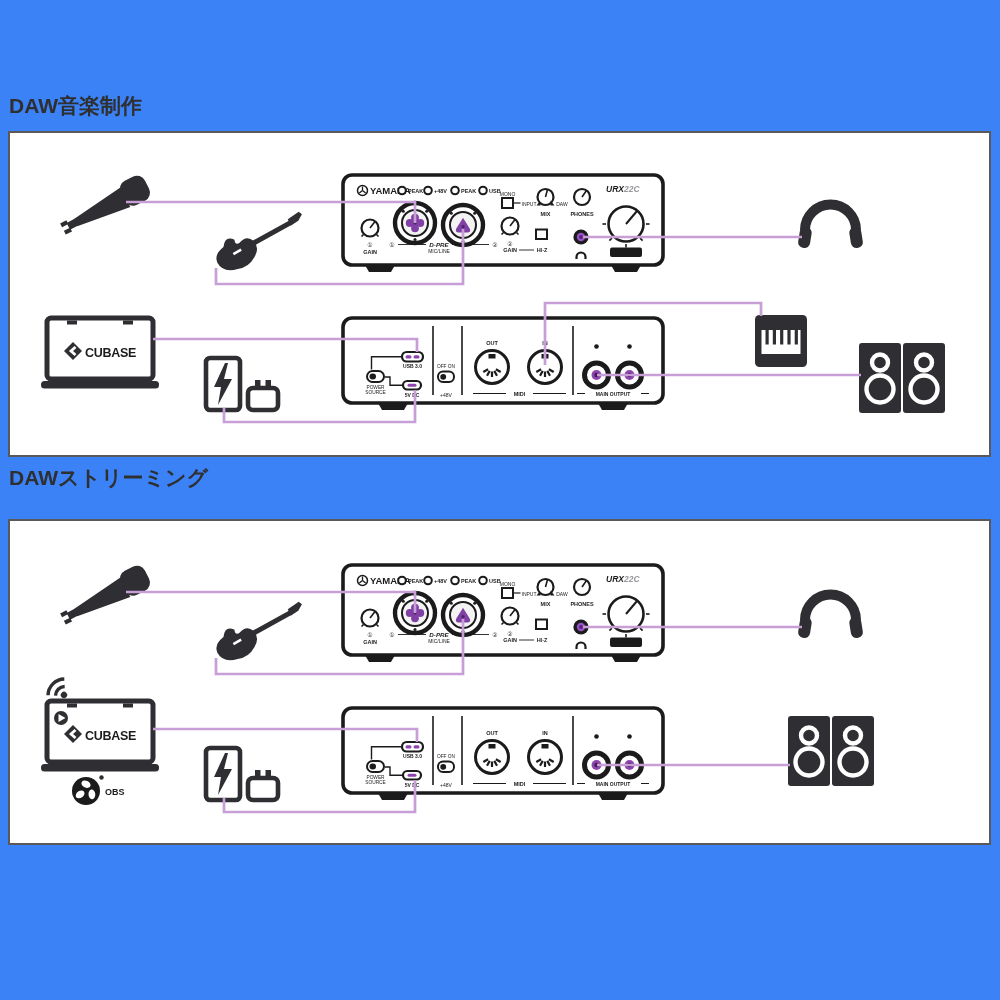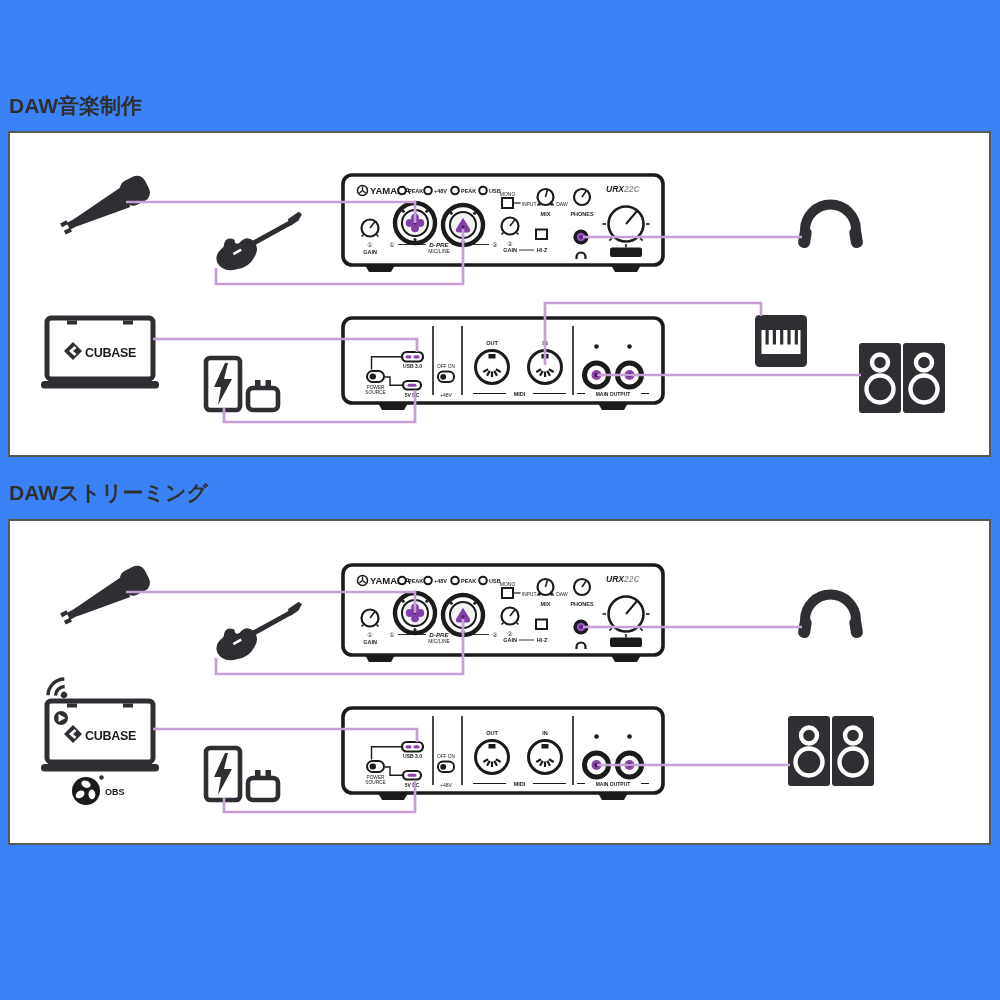--- a/index.html
+++ b/index.html
@@ -1,20 +1,20 @@
 <!DOCTYPE html>
 <html><head>
 <meta charset="utf-8">
 <style>
   html,body{margin:0;padding:0;background:#fff;}
   .canvas{position:relative;width:1000px;height:1000px;background:#3b82f6;overflow:hidden;
           font-family:"Liberation Sans",sans-serif;}
   .section-title{position:absolute;left:9px;margin:0;font-size:21px;font-weight:600;color:#2f2f2f;
           font-family:"Liberation Sans",sans-serif;}
-  .t1{top:92px}.t2{top:479px}
+  .t1{top:92px}.t2{top:464px}
   .section-box{position:absolute;left:8px;width:979px;height:322px;border:2px solid #595959;background:#fff;}
   .b1{top:131px}.b2{top:519px}
   svg.layer{position:absolute;left:0;top:0;width:1000px;height:1000px;}
   text{font-family:"Liberation Sans",sans-serif;fill:#1b1b1b;}
 </style>
 </head>
 <body>
 
 <div class="canvas">
 

